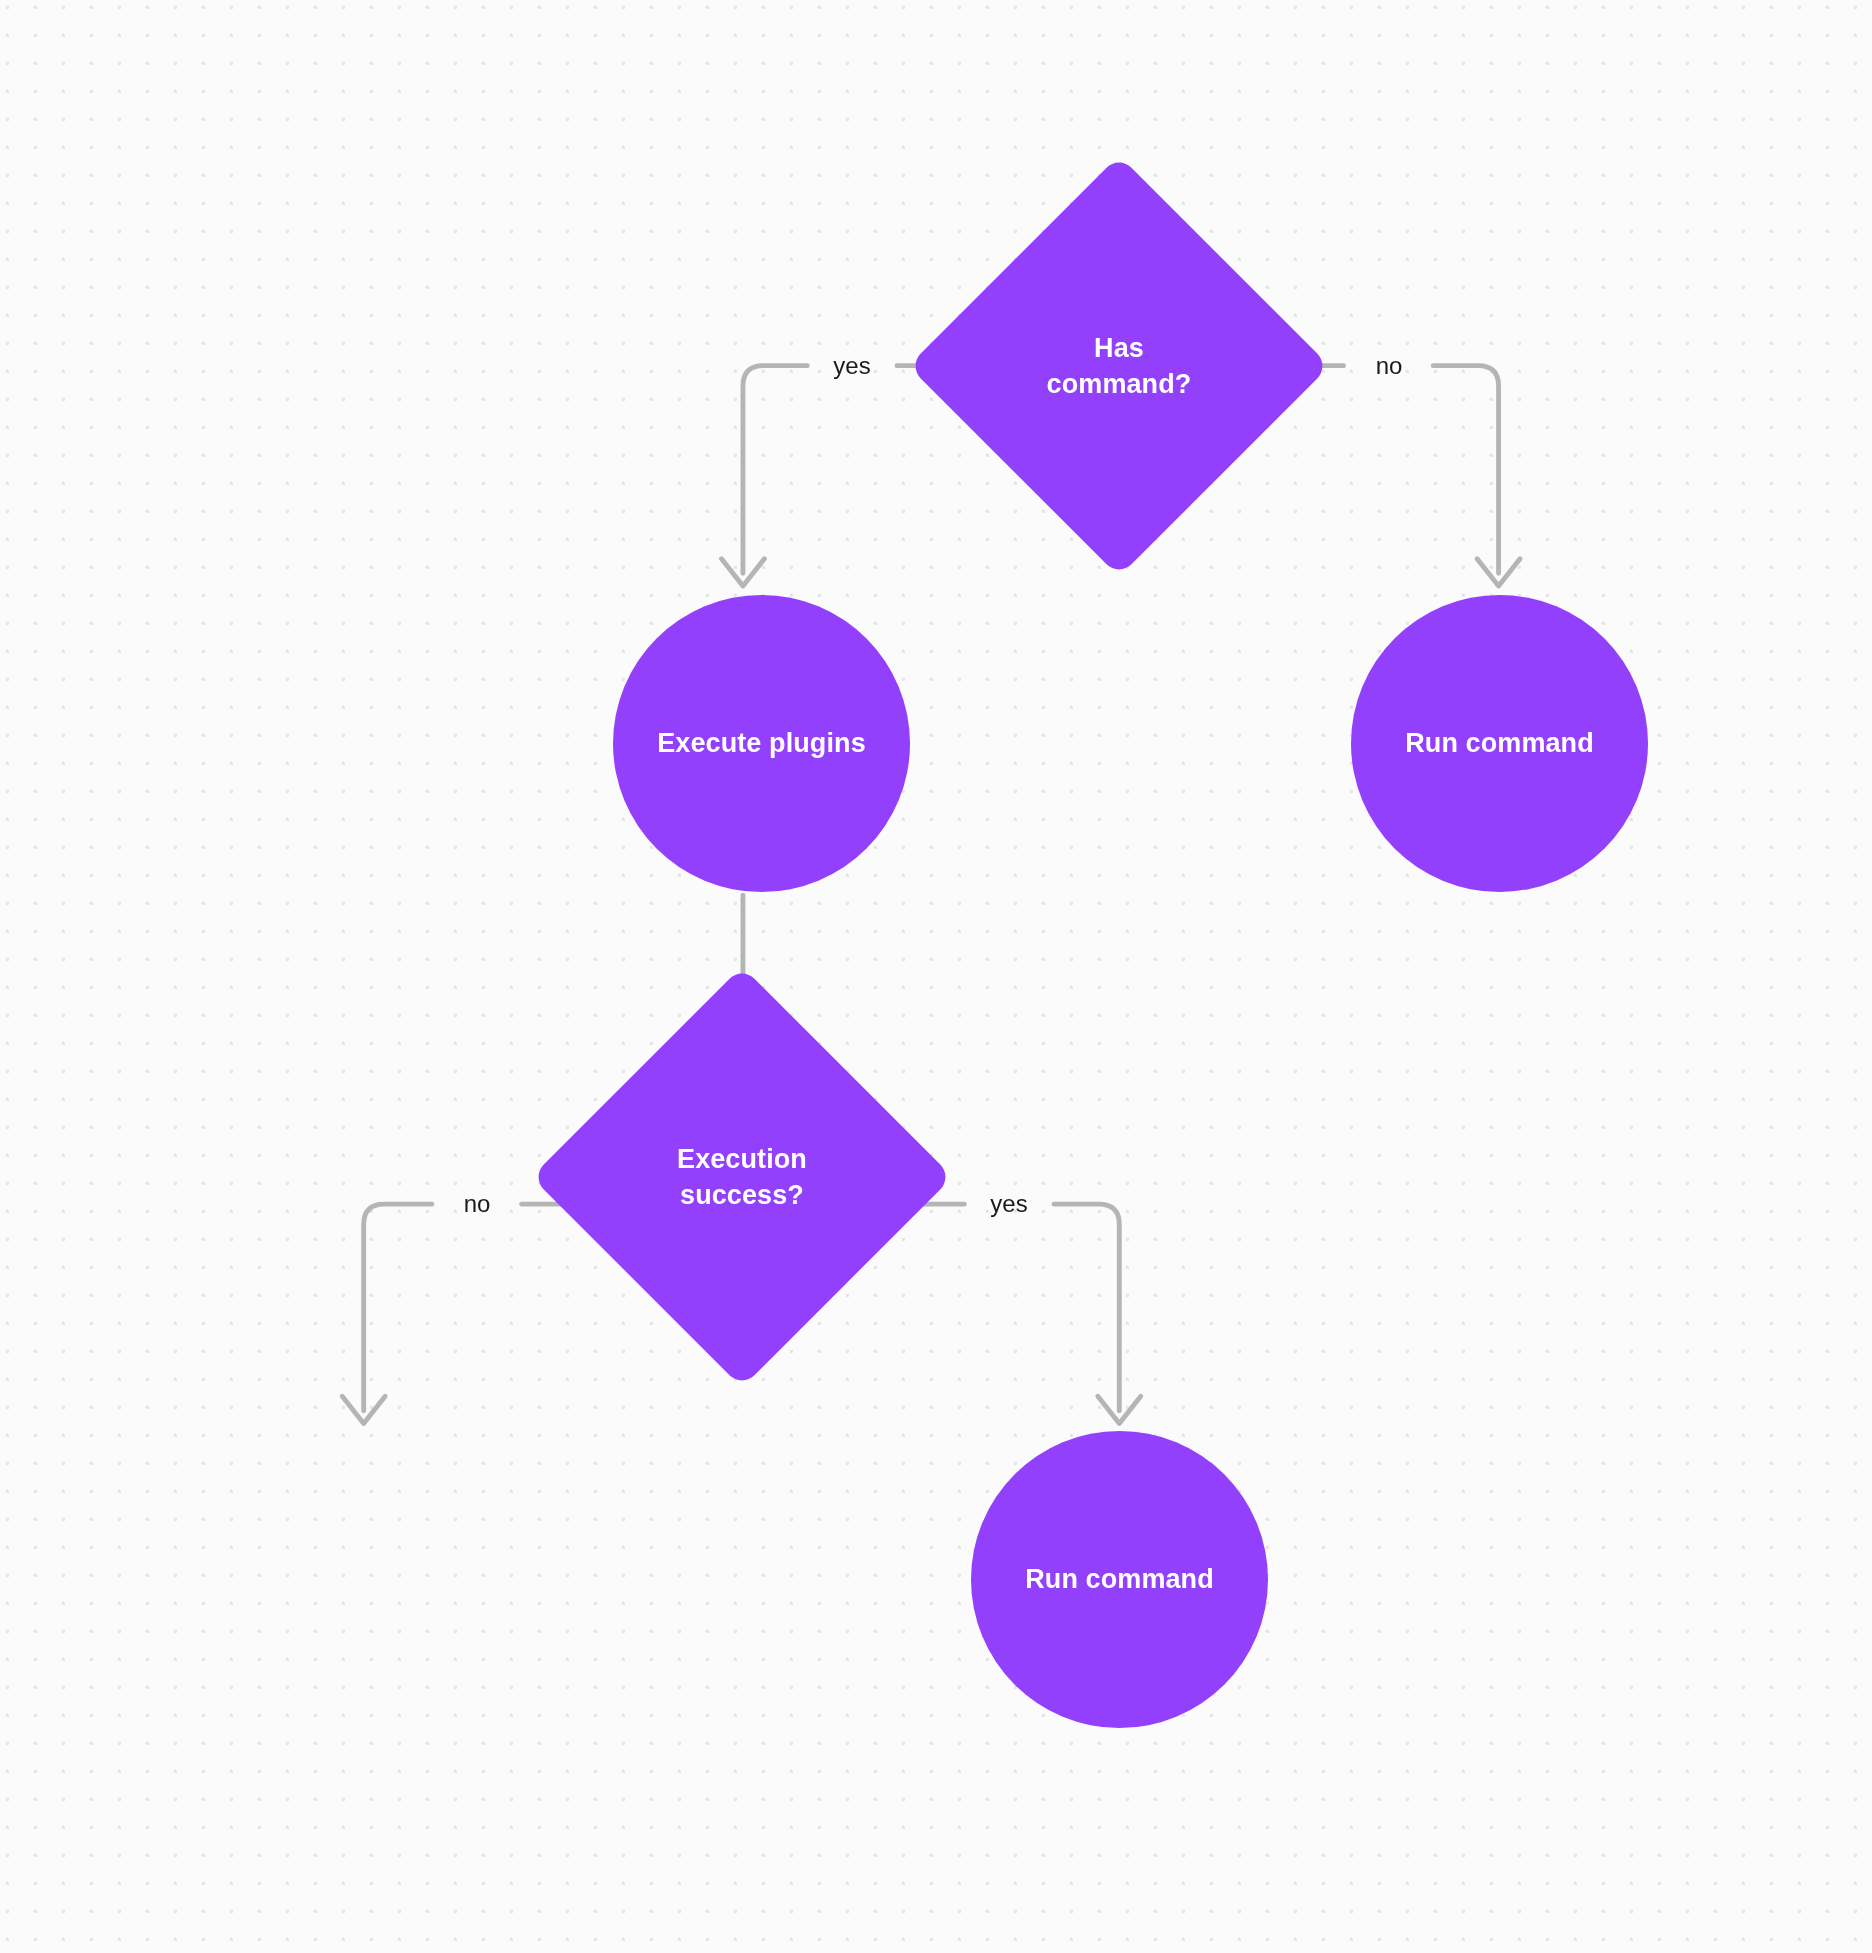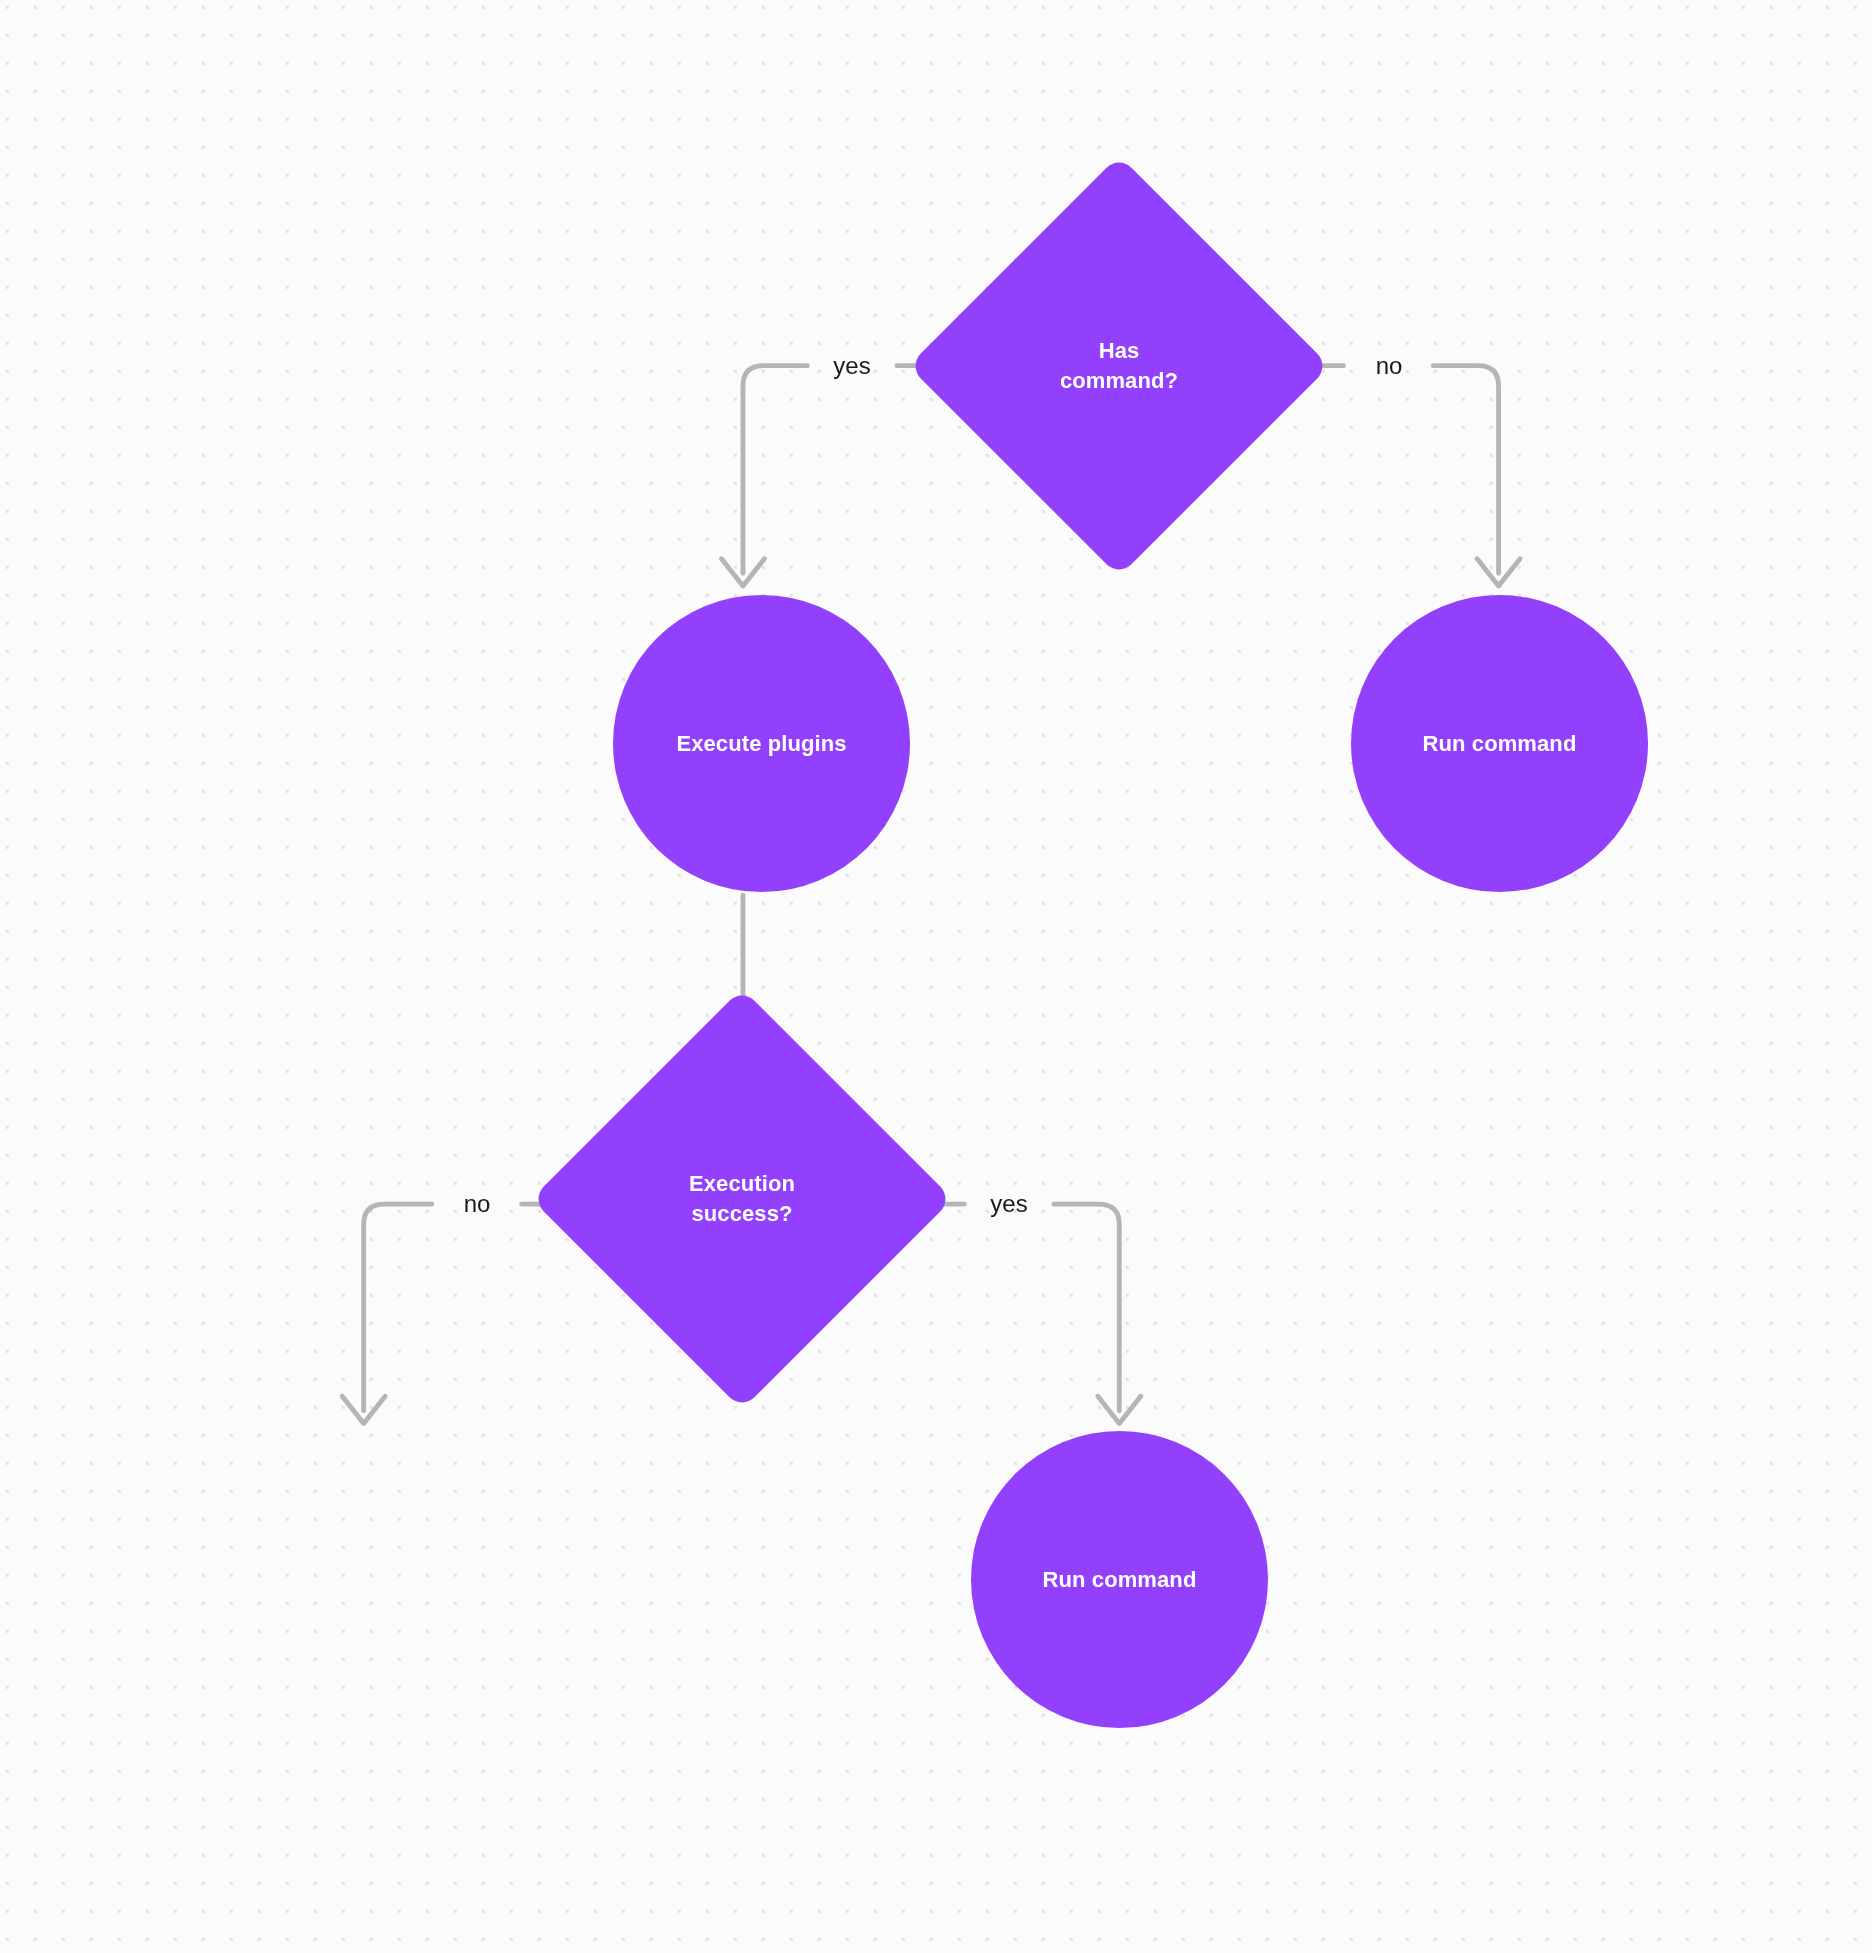--- a/index.html
+++ b/index.html
@@ -29,21 +29,21 @@
     pointer-events: none;
   }
   .node {
     position: absolute;
     display: flex;
     align-items: center;
     justify-content: center;
     text-align: center;
     color: #ffffff;
     font-weight: bold;
-    font-size: 22px;
+    font-size: 27px;
     line-height: 1.35;
     letter-spacing: 0.1px;
   }
   .node-circle {
     border-radius: 50%;
     background: #9340fc;
   }
   .node-diamond {
     background: transparent;
   }
@@ -107,21 +107,21 @@
   </div>
 
   <div class="node node-circle" style="left:613px; top:595px; width:297px; height:297px;">
     <span>Execute plugins</span>
   </div>
 
   <div class="node node-circle" style="left:1351px; top:595px; width:297px; height:297px;">
     <span>Run command</span>
   </div>
 
-  <div class="node node-diamond" style="left:593px; top:1050px; width:298px; height:298px;align-items:center;">
+  <div class="node node-diamond" style="left:593px; top:1028px; width:298px; height:298px;align-items:center;">
     <span class="diamond-shape"></span>
     <span class="diamond-label">
       <span>Execution</span><br>
       <span>success?</span>
     </span>
   </div>
 
 
   <div class="node node-circle" style="left:971px; top:1431px; width:297px; height:297px;">
     <span>Run command</span>

